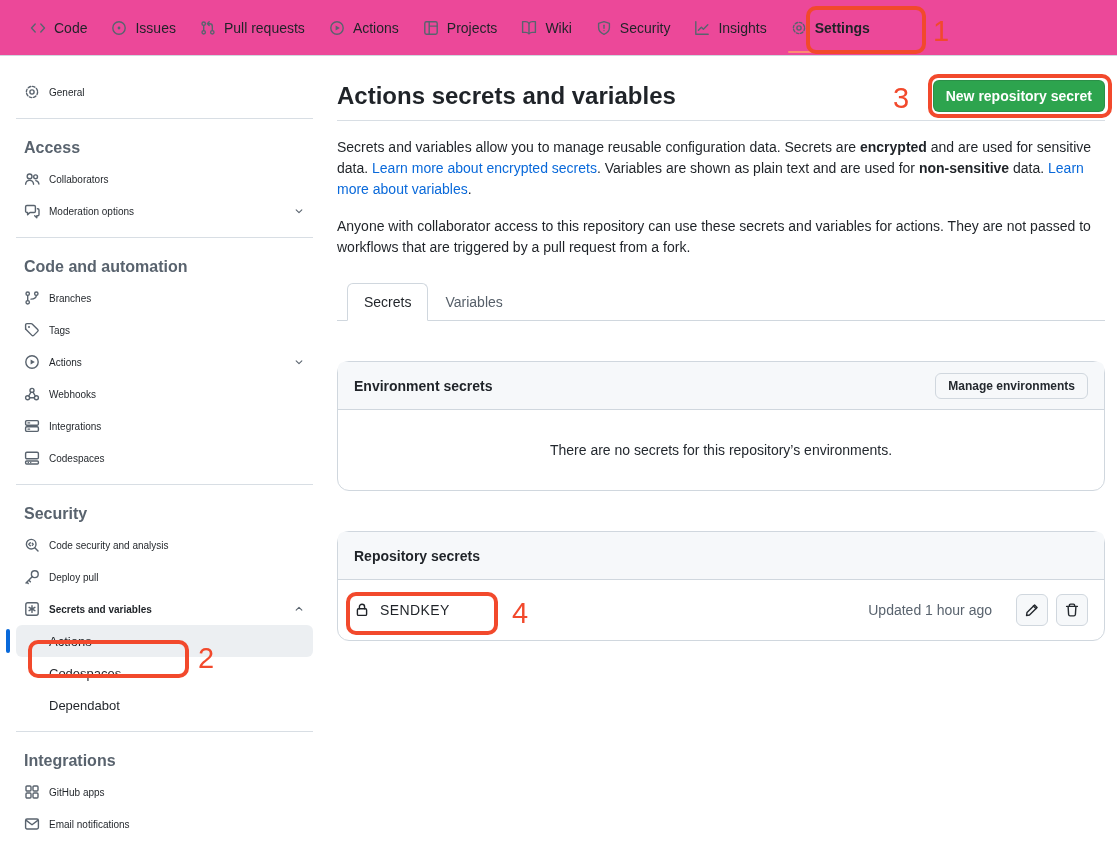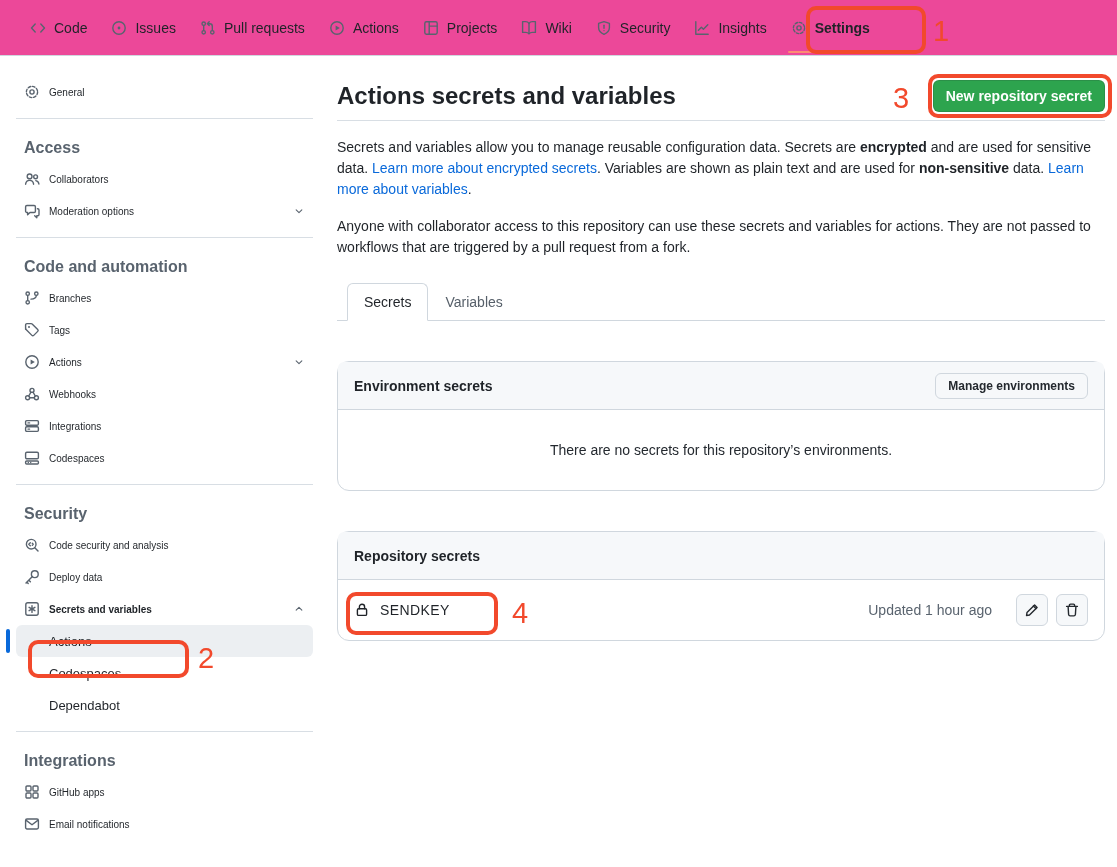--- a/index.html
+++ b/index.html
@@ -248,21 +248,21 @@
             <path d="M10.8 10.8 14 14"></path>
             <path d="M6.3 5.7 4.8 7.2l1.5 1.5M8.3 6.2l.9 1-.9 1"></path>
           </svg>
         <span>Code security and analysis</span>
       </a>
       <a class="side-item">
         <svg class="oi" viewBox="0 0 16 16">
             <circle cx="10.8" cy="5.2" r="3.4"></circle>
             <path d="M8.4 7.6 2 14M4.8 11.2l1.6 1.6M2.9 13.1l1.3 1.3"></path>
           </svg>
-        <span>Deploy data</span>
+        <span>Deploy pull</span>
       </a>
       <a class="side-item bold">
         <svg class="oi" viewBox="0 0 16 16">
             <rect x="1.8" y="1.8" width="12.4" height="12.4" rx="2"></rect>
             <path d="M8 4.6v6.8M5.1 6.3l5.8 3.4M10.9 6.3 5.1 9.7"></path>
           </svg>
         <span>Secrets and variables</span>
         <span class="chev">
             <svg class="oi sm" viewBox="0 0 16 16">
               <path d="m4.2 9.6 3.8-3.8 3.8 3.8"></path>

